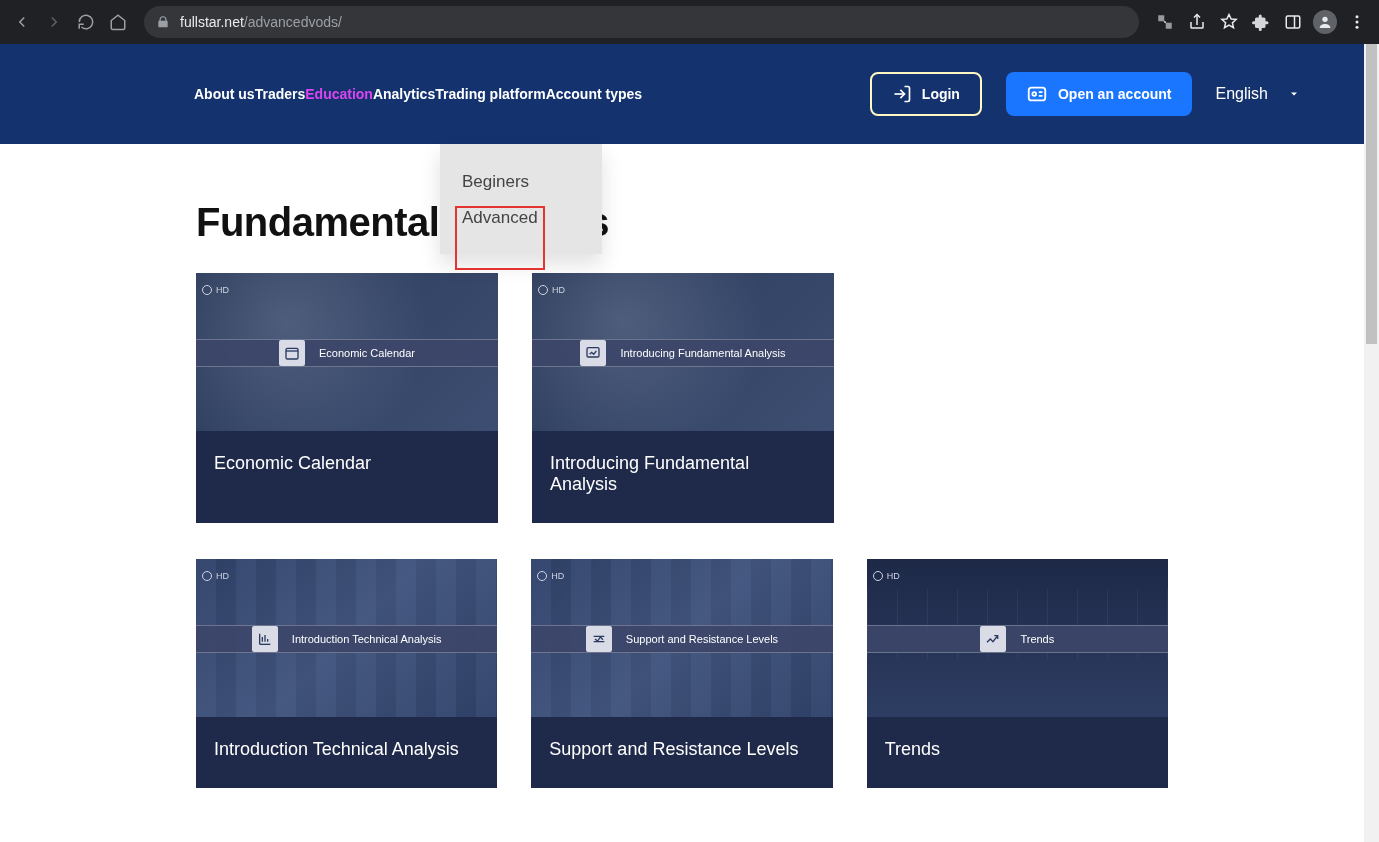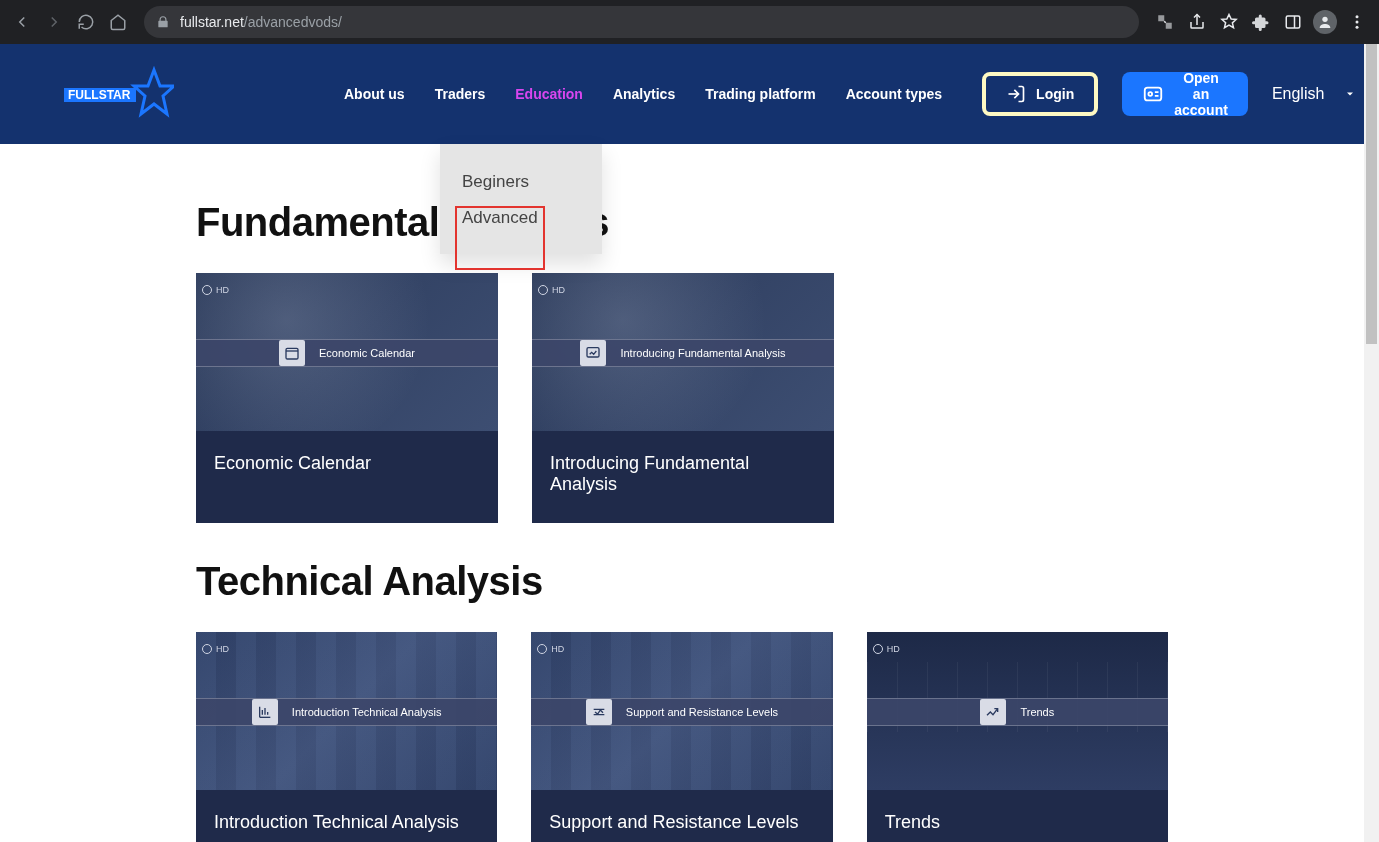--- a/index.html
+++ b/index.html
@@ -20,26 +20,26 @@
 
   
   .viewport { position: relative; height: 798px; background: #fff; }
   .page { position: absolute; left: 0; top: 0; right: 15px; bottom: 0; background: #fff; overflow: hidden; }
   .scrollbar-track { position: absolute; right: 0; top: 0; width: 15px; height: 100%; background: #f1f1f1; }
   .scrollbar-thumb { position: absolute; right: 2px; top: 0; width: 11px; height: 300px; background: #c1c1c1; border-radius: 0; }
 
   
   .site-header { height: 100px; background: #14326e; display: flex; align-items: center; padding: 0 64px 0 64px; gap: 40px; }
   .logo { display: flex; align-items: center; gap: 6px; }
-  .nav { display: flex; gap: 30px; margin-left: 130px; }
+  .nav { display: flex; margin-left: 130px; }
   .nav a { color: #fff; font-weight: 700; font-size: 14px; text-decoration: none; white-space: nowrap; }
   .nav a.active { color: #d946ef; }
   .header-actions { margin-left: auto; display: flex; align-items: center; gap: 24px; }
   .btn { display: inline-flex; align-items: center; gap: 10px; height: 44px; padding: 0 20px; border-radius: 8px; font-weight: 700; font-size: 14px; cursor: pointer; }
-  .btn-outline { border: 4px solid #fef9c3; color: #fff; background: transparent; }
+  .btn-outline { border: 2px solid #fef9c3; color: #fff; background: transparent; }
   .btn-primary { background: #1b76ff; color: #fff; border: none; }
   .lang { color: #fff; font-size: 16px; display:flex; align-items:center; gap:20px; cursor:pointer; }
 
   
   .dropdown { position: absolute; left: 440px; top: 100px; width: 162px; background: #e5e5e5; box-shadow: 0 10px 20px rgba(0,0,0,0.12); padding: 20px 0 18px; z-index: 20; }
   .dropdown-item { padding: 8px 22px; font-size: 17px; color: #444; cursor:pointer; }
   .highlight-box { position: absolute; left: 455px; top: 162px; width: 90px; height: 64px; border: 2px solid #e3342f; z-index: 30; pointer-events: none; }
 
   
   .content { padding: 56px 196px 0; }
@@ -146,27 +146,20 @@
           <circle cx="12" cy="19" r="2"></circle>
         </svg>
     </div>
   </div>
 </div>
 
 <div class="viewport">
   <div class="page">
 
     <div class="site-header">
-      <div class="logo">
-        <svg width="110" height="56" viewBox="0 0 110 56">
-          <polygon points="90,4 96,20 110,20 99,30 103,48 90,38 77,48 81,30 70,20 84,20" fill="none" stroke="#1b76ff" stroke-width="3"></polygon>
-          <rect x="0" y="22" width="72" height="14" fill="#1b76ff"></rect>
-          <text x="4" y="33" fill="#fff" font-size="12" font-weight="800" font-family="Arial">FULLSTAR</text>
-        </svg>
-      </div>
       <nav class="nav">
         <a>About us</a>
         <a>Traders</a>
         <a class="active">Education</a>
         <a>Analytics</a>
         <a>Trading platform</a>
         <a>Account types</a>
       </nav>
       <div class="header-actions">
         <button class="btn btn-outline">
@@ -246,21 +239,20 @@
                   </svg>
               </span>
               <span class="mini-label">Introducing Fundamental Analysis</span>
             </div>
           </div>
           <div class="card-label">Introducing Fundamental Analysis</div>
         </div>
 
       </div>
 
-      <h2 class="section-title">Technical Analysis</h2>
       <div class="card-row">
 
         <div class="card">
           <div class="card-thumb">
             <div class="deco charts"></div>
             <div class="thumb-hd">
                 <span class="ring"></span>
                 <span>HD</span>
               </div>
             <div class="stripe">

